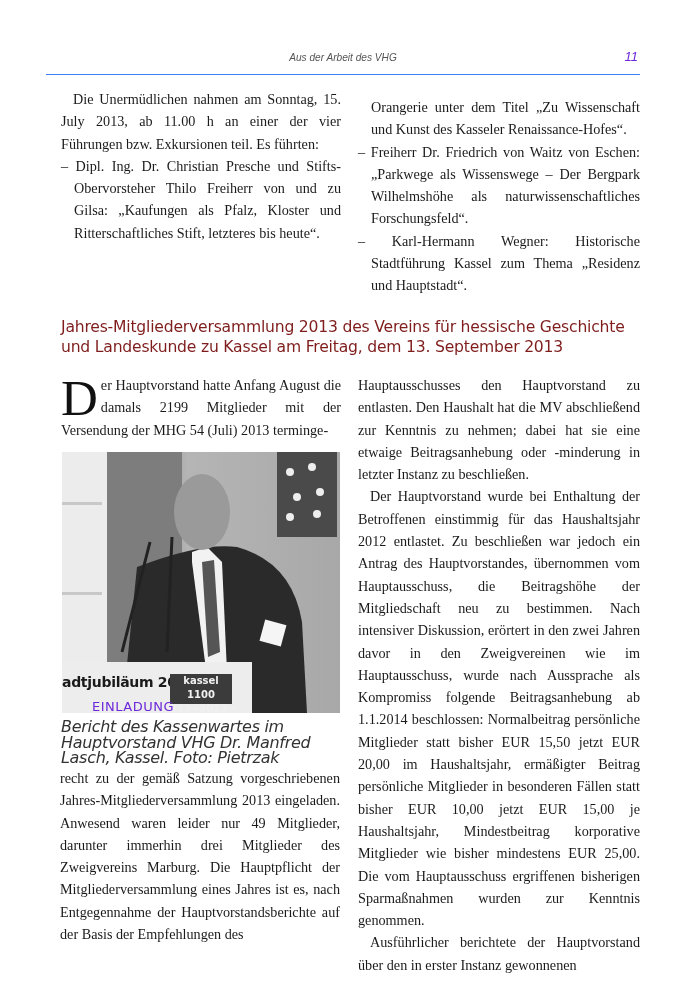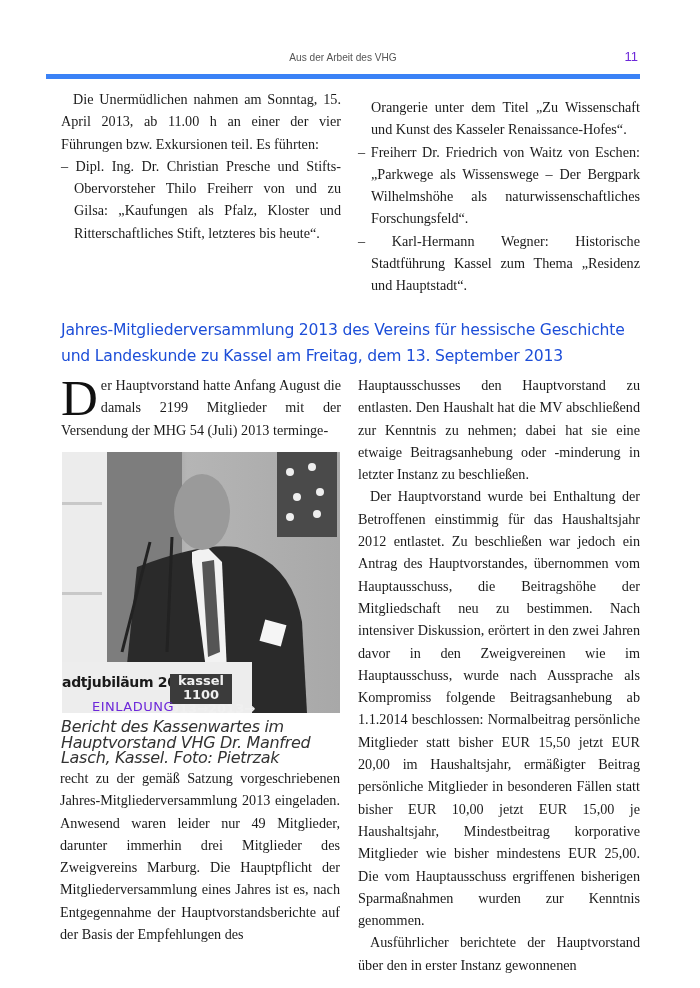--- a/index.html
+++ b/index.html
@@ -1,46 +1,46 @@
 <!DOCTYPE html>
 <html><head>
 <meta charset="utf-8">
 <style>
   html, body { margin: 0; padding: 0; background: #ffffff; }
   body { width: 700px; height: 988px; position: relative; overflow: hidden; color: #1a1a1a; }
-  .header { position: absolute; left: 46px; top: 48px; width: 594px; height: 26px; border-bottom: 5px solid #3b82f6; }
+  .header { position: absolute; left: 46px; top: 48px; width: 594px; height: 26px; border-bottom: 1px solid #3b82f6; font-style: italic; }
   .header .title { position: absolute; left: 0; right: 0; top: 3px; text-align: center; font-family: "Liberation Sans", sans-serif; font-size: 11px; color: #555; transform: scaleX(0.92); }
   .header .pageno { position: absolute; right: 2px; top: 1px; font-family: "Liberation Sans", sans-serif; font-size: 13px; color: #6d28d9; }
   .col { position: absolute; font-family: "Liberation Serif", serif; font-size: 14.2px; line-height: 22.3px; text-align: justify; color: #1a1a1a; }
   .col p { margin: 0; }
   .col .indent { text-indent: 12px; }
   .col .dash-item { padding-left: 13px; text-indent: -13px; margin: 0; }
   .col-left-top { left: 61px; top: 88px; width: 280px; }
   .col-right-top { left: 358px; top: 96px; width: 282px; }
-  .section-title { position: absolute; left: 61px; top: 317px; width: 590px; font-family: "DejaVu Sans", sans-serif; font-size: 15.6px; line-height: 26px; color: #1d4ed8; letter-spacing: -0.2px; }
+  .section-title { position: absolute; left: 61px; top: 317px; width: 590px; font-family: "DejaVu Sans", sans-serif; font-size: 15.6px; line-height: 20px; color: #7f1d1d; letter-spacing: -0.2px; }
   .col-left-mid { left: 61px; top: 374px; width: 280px; }
   .dropcap { float: left; font-family: "Liberation Serif", serif; font-size: 51px; line-height: 40px; margin: 4px 3px 0 0; padding: 0; color: #111; }
   .photo { position: absolute; left: 62px; top: 452px; width: 278px; height: 261px; overflow: hidden; background: #bdbdbd; }
   .caption { position: absolute; left: 61px; top: 719px; width: 285px; font-family: "DejaVu Sans", sans-serif; font-size: 16px; line-height: 15.5px; font-style: italic; color: #333; letter-spacing: -0.3px; }
   .col-left-bottom { left: 60px; top: 767px; width: 280px; }
   .col-right-main { left: 358px; top: 374px; width: 282px; }
   .photo-text-a { position: absolute; left: 0; top: 222px; font-family: "DejaVu Sans", sans-serif; font-weight: bold; font-size: 14px; color: #1a1a1a; letter-spacing: -0.3px; }
   .photo-text-einl { position: absolute; left: 30px; top: 247px; font-family: "DejaVu Sans", sans-serif; font-size: 13px; color: #6d28d9; letter-spacing: 0.5px; }
-  .photo-badge { position: absolute; left: 108px; top: 222px; width: 62px; height: 30px; background: #3b3b3b; color: #f0f0f0; font-family: "DejaVu Sans", sans-serif; font-weight: bold; font-size: 13px; line-height: 14px; text-align: center; }
+  .photo-badge { position: absolute; left: 108px; top: 222px; width: 62px; height: 30px; background: #3b3b3b; color: #f0f0f0; font-family: "DejaVu Sans", sans-serif; font-weight: bold; font-size: 10px; line-height: 14px; text-align: center; }
 </style>
 </head>
 <body>
 
 <div class="header">
   <span class="title">Aus der Arbeit des VHG</span>
   <span class="pageno">11</span>
 </div>
 
 <div class="col col-left-top">
-  <p class="indent">Die Unermüdlichen nahmen am Sonntag, 15. April 2013, ab 11.00 h an einer der vier Führungen bzw. Exkursionen teil. Es führten:</p>
+  <p class="indent">Die Unermüdlichen nahmen am Sonntag, 15. July 2013, ab 11.00 h an einer der vier Führungen bzw. Exkursionen teil. Es führten:</p>
   <p class="dash-item">– Dipl. Ing. Dr. Christian Presche und Stifts-Obervorsteher Thilo Freiherr von und zu Gilsa: „Kaufungen als Pfalz, Kloster und Ritterschaftliches Stift, letzteres bis heute“.</p>
 </div>
 
 <div class="col col-right-top">
   <p style="padding-left:13px;">Orangerie unter dem Titel „Zu Wissenschaft und Kunst des Kasseler Renaissance-Hofes“.</p>
   <p class="dash-item">– Freiherr Dr. Friedrich von Waitz von Eschen: „Parkwege als Wissenswege – Der Bergpark Wilhelmshöhe als naturwissenschaftliches Forschungsfeld“.</p>
   <p class="dash-item">– Karl-Hermann Wegner: Historische Stadtführung Kassel zum Thema „Residenz und Hauptstadt“.</p>
 </div>
 
 <h2 class="section-title" style="margin:0;font-weight:normal;">Jahres-Mitgliederversammlung 2013 des Vereins für hessische Geschichte und Landeskunde zu Kassel am Freitag, dem 13. September 2013</h2>

